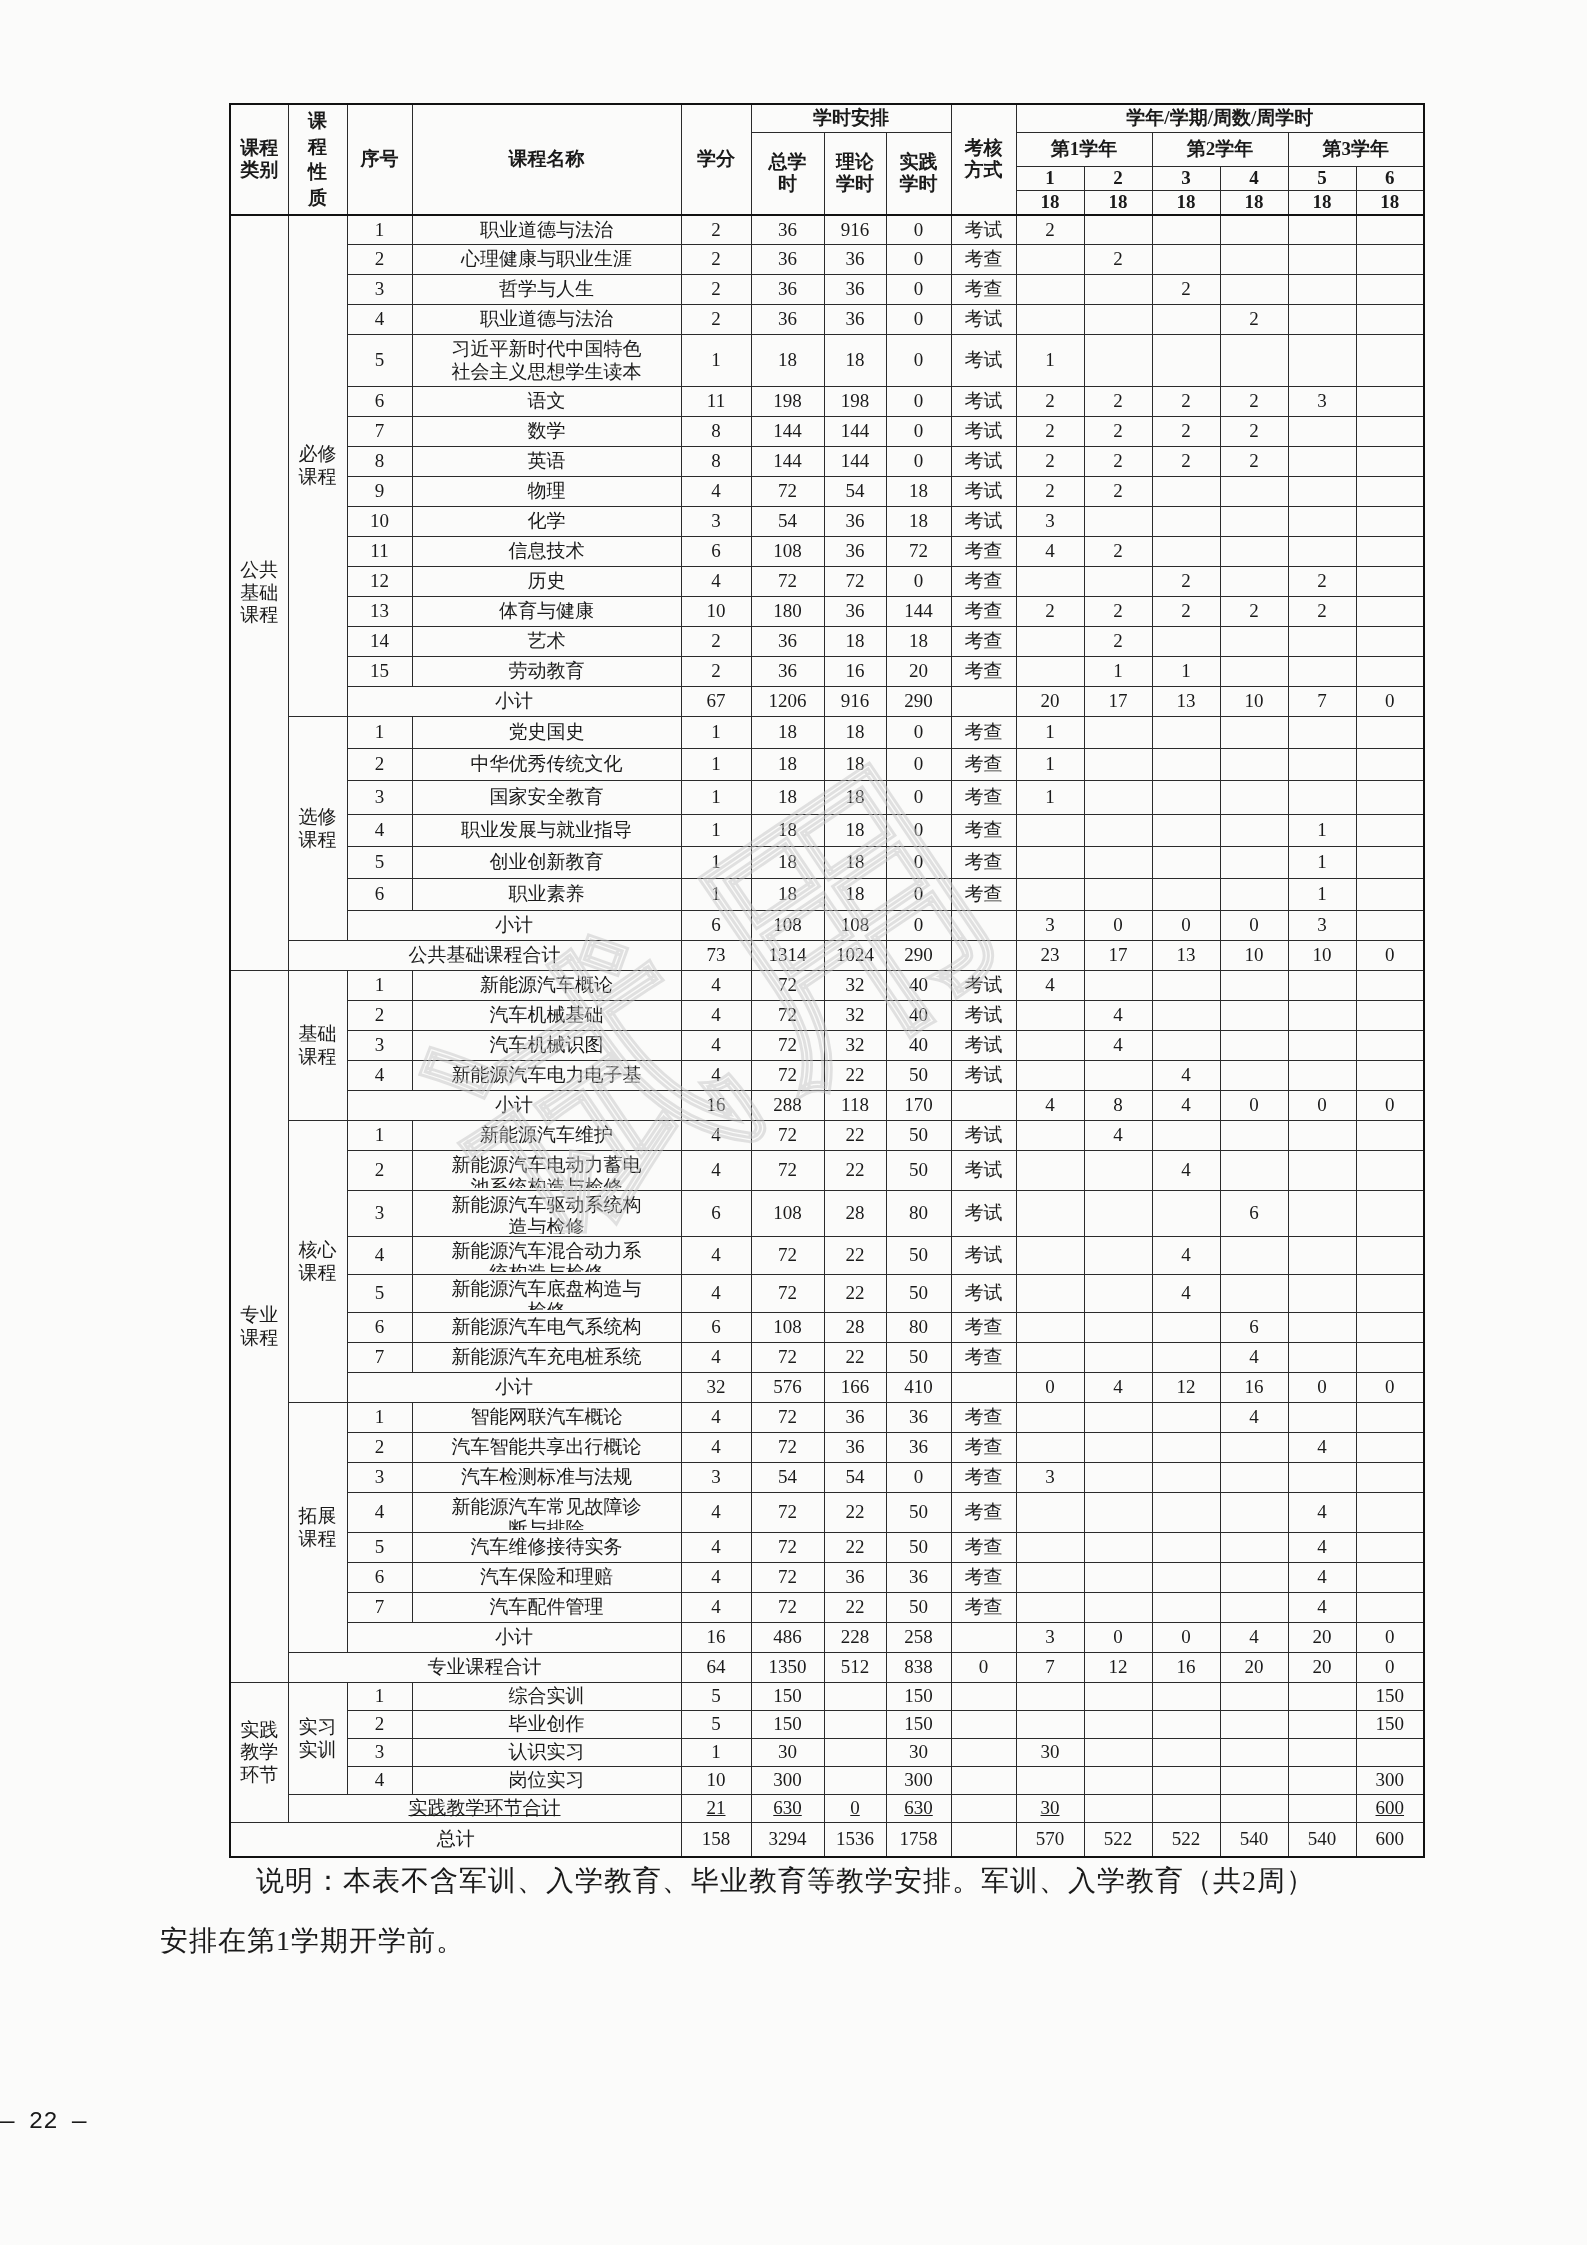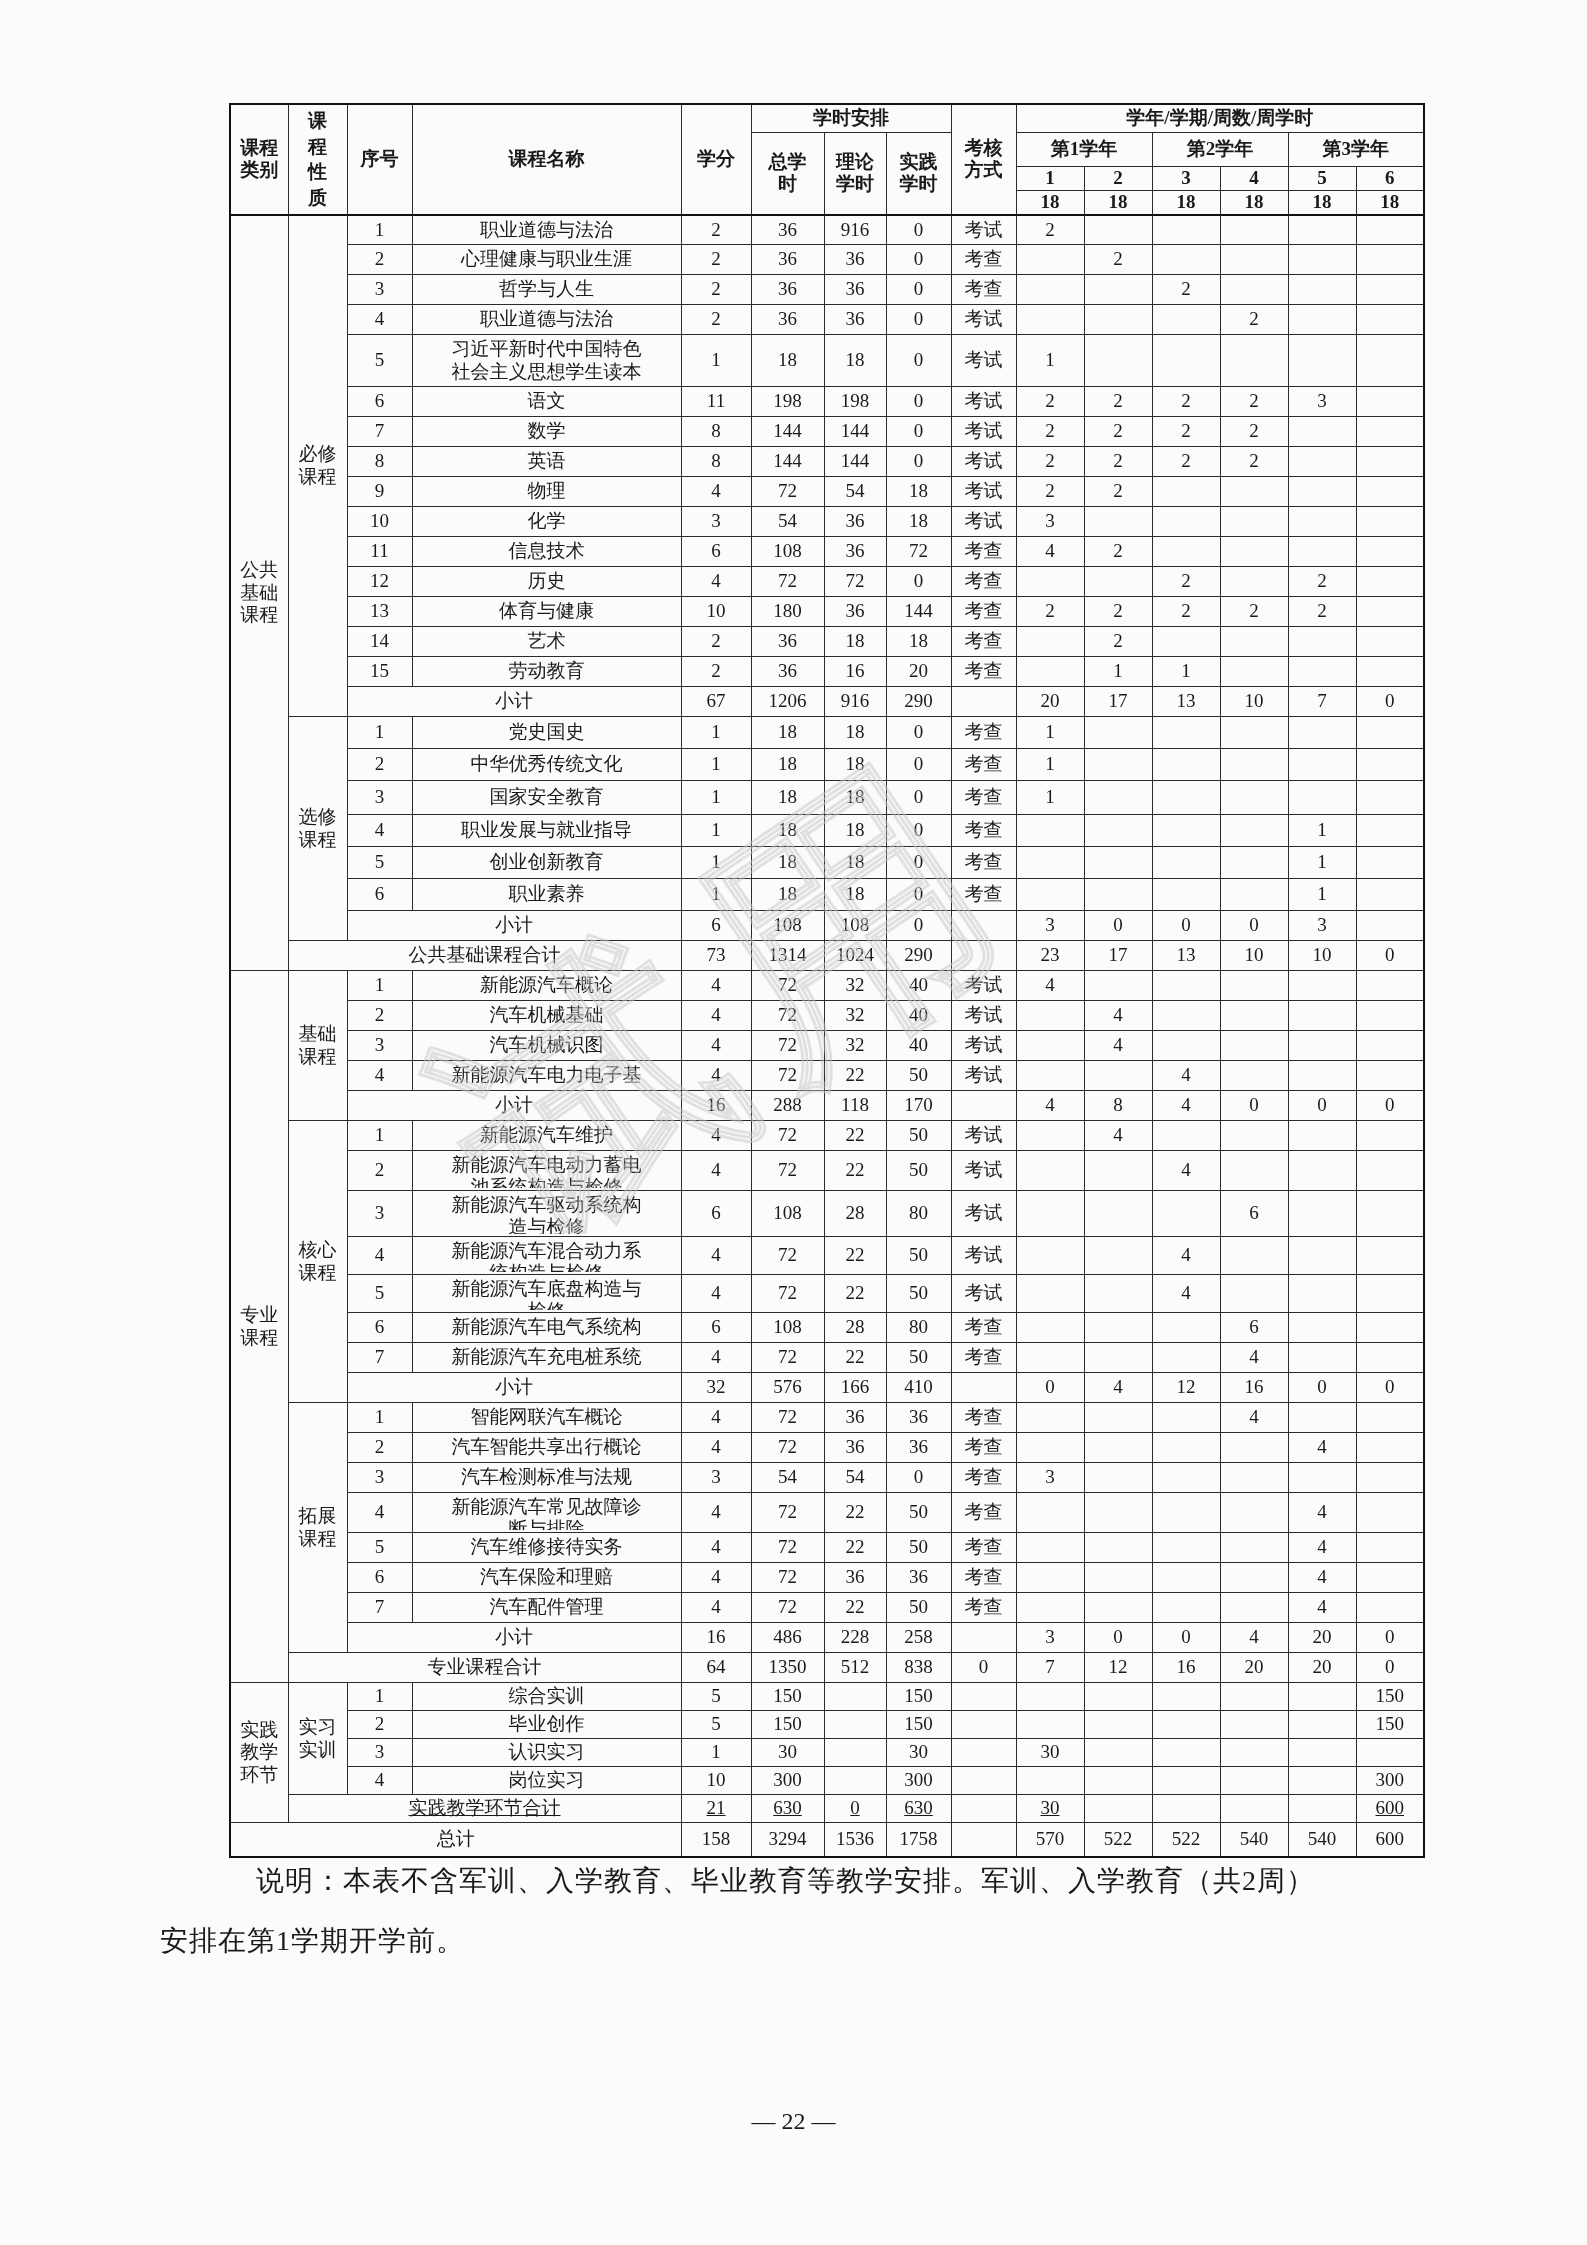--- a/index.html
+++ b/index.html
@@ -26,21 +26,21 @@
   .nmclip{overflow:hidden;margin:0 auto;}
   .namecell{padding:0 3px;}
   #watermark{
     position:absolute;left:430px;top:820px;z-index:6;pointer-events:none;
     font-size:270px;letter-spacing:36px;transform:rotate(-34deg);transform-origin:center;
     color:transparent;-webkit-text-stroke:3px #c7c7c7;opacity:.5;font-weight:700;
   }
   #note1{position:absolute;left:160px;top:1862px;width:1280px;font-size:28px;
     padding-left:96px;letter-spacing:1px;}
   #note2{position:absolute;left:160px;top:1922px;width:1280px;font-size:28px;letter-spacing:1px;}
-  #pageno{position:absolute;left:0;top:2108px;width:100%;text-align:center;font-size:24px;}
+  #pageno{position:absolute;left:0;top:2108px;width:100%;text-align:left;font-size:24px;font-family:Liberation Mono, monospace;}
 </style>
 </head>
 <body>
 
 <div id="watermark">试用</div>
 
 <table id="grid">
   <colgroup>
     <col style="width:58px">
       <col style="width:59px">

